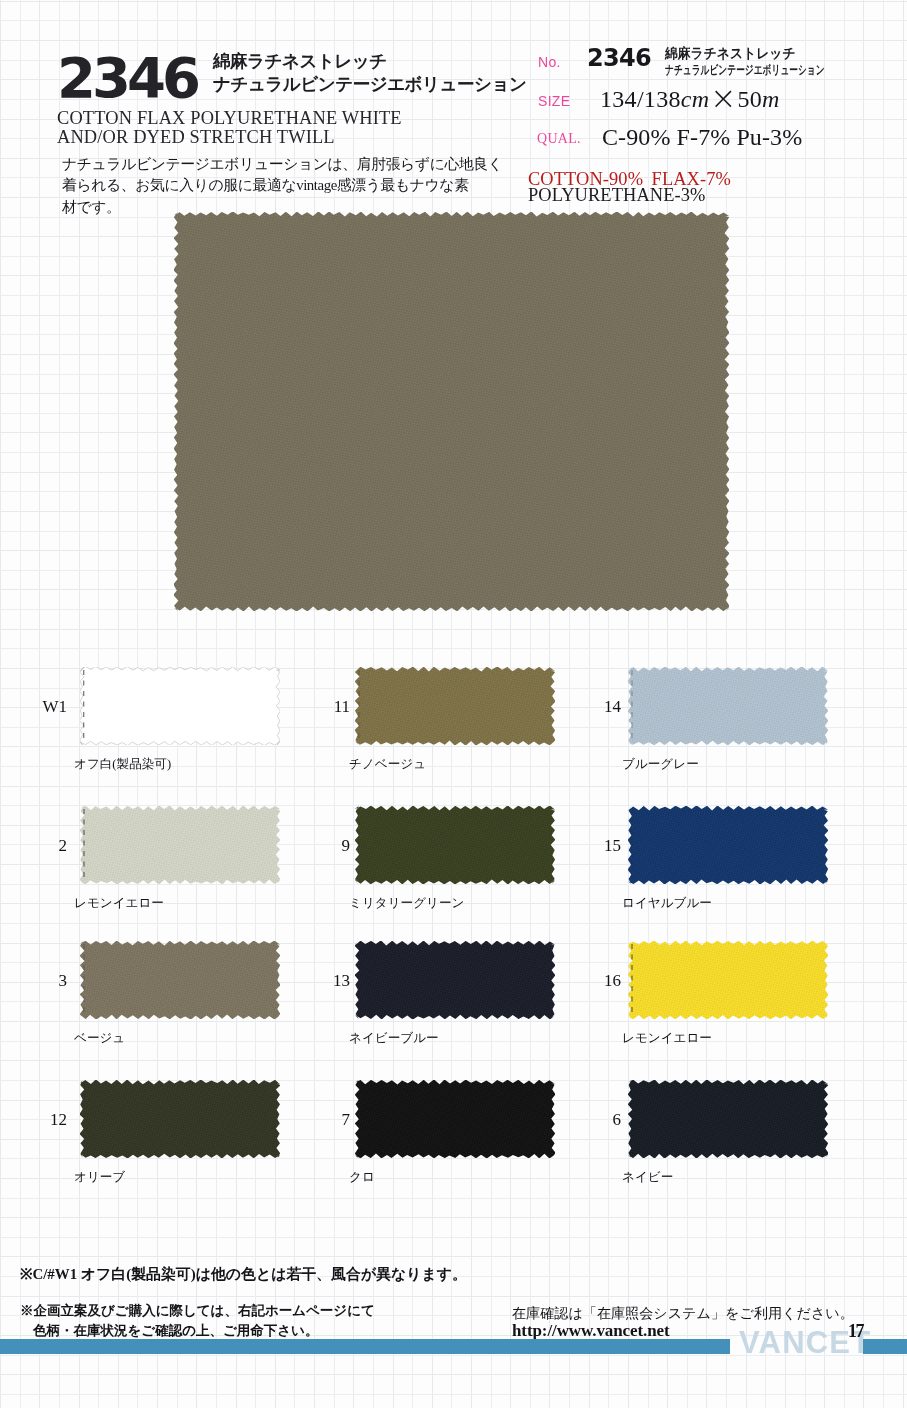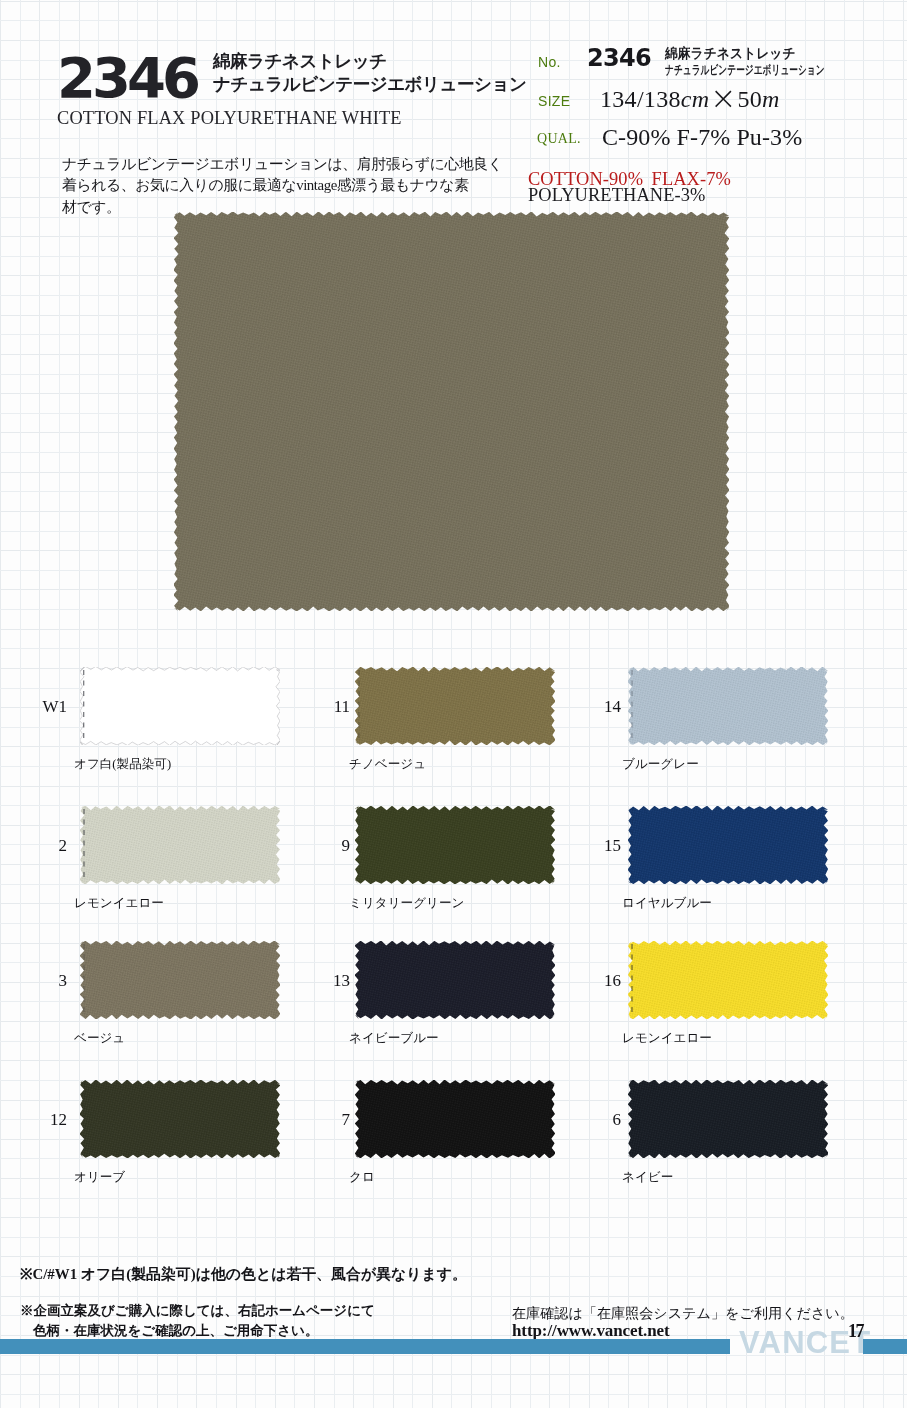--- a/index.html
+++ b/index.html
@@ -27,21 +27,21 @@
     letter-spacing:.15px;white-space:nowrap;line-height:22px;}
   #title-en2{position:absolute;left:57px;top:126px;font-size:18.4px;color:#26262b;
     letter-spacing:.15px;white-space:nowrap;line-height:22px;}
   #desc{position:absolute;left:51px;top:154px;font-size:14.9px;color:#18181c;
     line-height:21.3px;letter-spacing:-0.45px;margin-left:11px;}
   #desc div{white-space:nowrap;display:block;width:max-content;}
 
   
   #spec{position:absolute;left:0;top:0;width:907px;height:230px;}
   .spec-label{position:absolute;font-family:"Liberation Sans",sans-serif;
-    font-size:14px;color:#4d7c0f;letter-spacing:.3px;line-height:16px;}
+    font-size:14px;color:#ec4899;letter-spacing:.3px;line-height:16px;}
   .spec-val{position:absolute;color:#18181c;white-space:nowrap;}
   .mult{font-size:1.32em;font-family:"DejaVu Sans",sans-serif;font-weight:300;display:inline-block;transform:translateY(.07em);padding:0 .02em;}
   #sp-no-label{left:538px;top:54px;}
   #sp-no-val{left:587px;top:45px;font-family:"DejaVu Sans",sans-serif;font-weight:bold;
     font-size:24px;letter-spacing:-.7px;line-height:27px;}
   #sp-name1{position:absolute;left:665px;top:45px;font-size:14px;font-weight:bold;color:#1d1d22;white-space:nowrap;line-height:18px;transform-origin:0 0;transform:scaleX(.915);}
   #sp-name2{position:absolute;left:665px;top:62px;font-size:12.5px;font-weight:bold;color:#1d1d22;white-space:nowrap;line-height:16px;transform-origin:0 0;transform:scaleX(.695);}
   #sp-size-label{left:538px;top:93px;}
   #sp-size-val{left:600px;top:82px;font-size:24px;line-height:29px;letter-spacing:.3px;}
   #sp-qual-label{left:537px;top:131px;font-family:Liberation Serif, serif;}
@@ -82,20 +82,21 @@
         <path d="M0.5,0 V1408 M39.5,0 V1408 M79.5,0 V1408 M118.5,0 V1408 M157.5,0 V1408 M196.5,0 V1408 M236.5,0 V1408 M275.5,0 V1408 M314.5,0 V1408 M353.5,0 V1408 M393.5,0 V1408 M432.5,0 V1408 M471.5,0 V1408 M510.5,0 V1408 M549.5,0 V1408 M589.5,0 V1408 M628.5,0 V1408 M667.5,0 V1408 M706.5,0 V1408 M746.5,0 V1408 M785.5,0 V1408 M824.5,0 V1408 M863.5,0 V1408 M903.5,0 V1408 M0,1.5 H907 M0,40.5 H907 M0,79.5 H907 M0,119.5 H907 M0,158.5 H907 M0,197.5 H907 M0,236.5 H907 M0,275.5 H907 M0,315.5 H907 M0,354.5 H907 M0,393.5 H907 M0,432.5 H907 M0,472.5 H907 M0,511.5 H907 M0,550.5 H907 M0,589.5 H907 M0,629.5 H907 M0,668.5 H907 M0,707.5 H907 M0,746.5 H907 M0,786.5 H907 M0,825.5 H907 M0,864.5 H907 M0,903.5 H907 M0,943.5 H907 M0,982.5 H907 M0,1021.5 H907 M0,1060.5 H907 M0,1100.5 H907 M0,1139.5 H907 M0,1178.5 H907 M0,1217.5 H907 M0,1256.5 H907 M0,1296.5 H907 M0,1335.5 H907 M0,1374.5 H907 " stroke="#e6eaed" stroke-width="1" fill="none"></path>
         <path d="M20.5,0 V1408 M59.5,0 V1408 M98.5,0 V1408 M137.5,0 V1408 M177.5,0 V1408 M216.5,0 V1408 M255.5,0 V1408 M294.5,0 V1408 M334.5,0 V1408 M373.5,0 V1408 M412.5,0 V1408 M451.5,0 V1408 M491.5,0 V1408 M530.5,0 V1408 M569.5,0 V1408 M608.5,0 V1408 M648.5,0 V1408 M687.5,0 V1408 M726.5,0 V1408 M765.5,0 V1408 M805.5,0 V1408 M844.5,0 V1408 M883.5,0 V1408 M0,20.5 H907 M0,60.5 H907 M0,99.5 H907 M0,138.5 H907 M0,177.5 H907 M0,217.5 H907 M0,256.5 H907 M0,295.5 H907 M0,334.5 H907 M0,374.5 H907 M0,413.5 H907 M0,452.5 H907 M0,491.5 H907 M0,531.5 H907 M0,570.5 H907 M0,609.5 H907 M0,648.5 H907 M0,688.5 H907 M0,727.5 H907 M0,766.5 H907 M0,805.5 H907 M0,844.5 H907 M0,884.5 H907 M0,923.5 H907 M0,962.5 H907 M0,1001.5 H907 M0,1041.5 H907 M0,1080.5 H907 M0,1119.5 H907 M0,1158.5 H907 M0,1198.5 H907 M0,1237.5 H907 M0,1276.5 H907 M0,1315.5 H907 M0,1355.5 H907 M0,1394.5 H907 " stroke="#eaeef1" stroke-width="1" fill="none"></path>
       </svg>
     </div>
   <div class="layer" id="content">
 
   <div id="prod-num">2346</div>
   <div id="title-jp1">綿麻ラチネストレッチ</div>
   <div id="title-jp2">ナチュラルビンテージエボリューション</div>
   <div id="title-en1">COTTON FLAX POLYURETHANE WHITE</div>
+  <div id="title-en2">AND/OR DYED STRETCH TWILL</div>
   <div id="desc">
     <div>ナチュラルビンテージエボリューションは、肩肘張らずに心地良く</div>
     <div>着られる、お気に入りの服に最適なvintage感漂う最もナウな素</div>
     <div>材です。</div>
   </div>
 
   <div id="spec">
     <div class="spec-label" id="sp-no-label">No.</div>
     <div class="spec-val" id="sp-no-val">2346</div>
     <div id="sp-name1">綿麻ラチネストレッチ</div>

